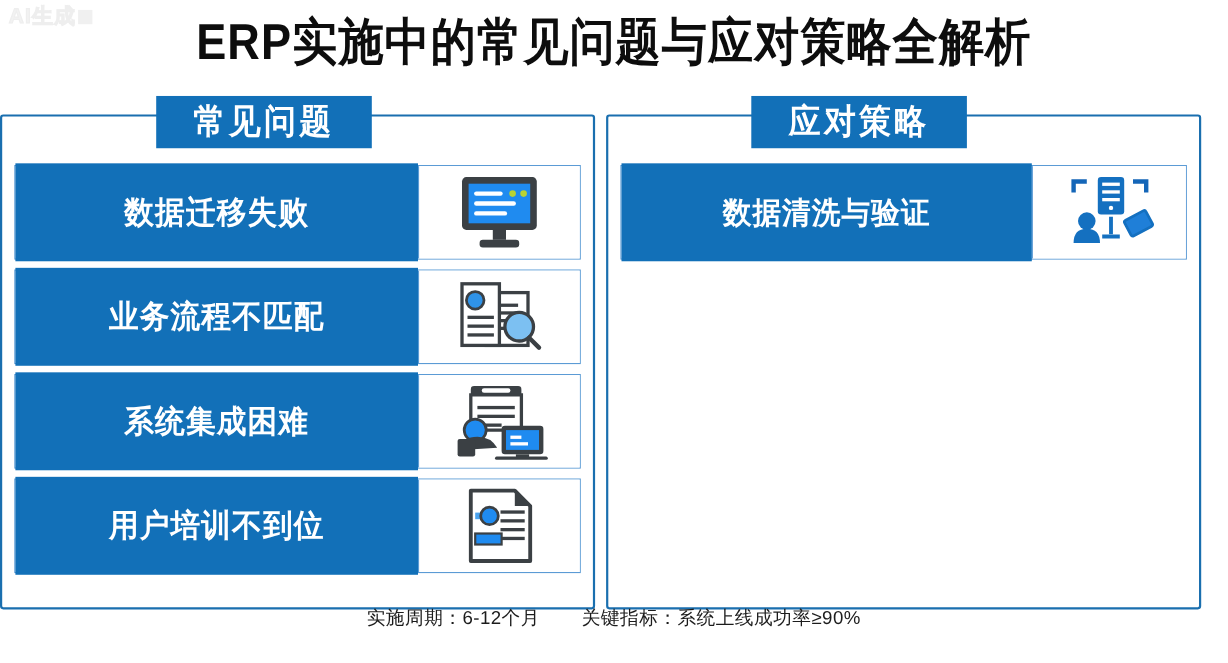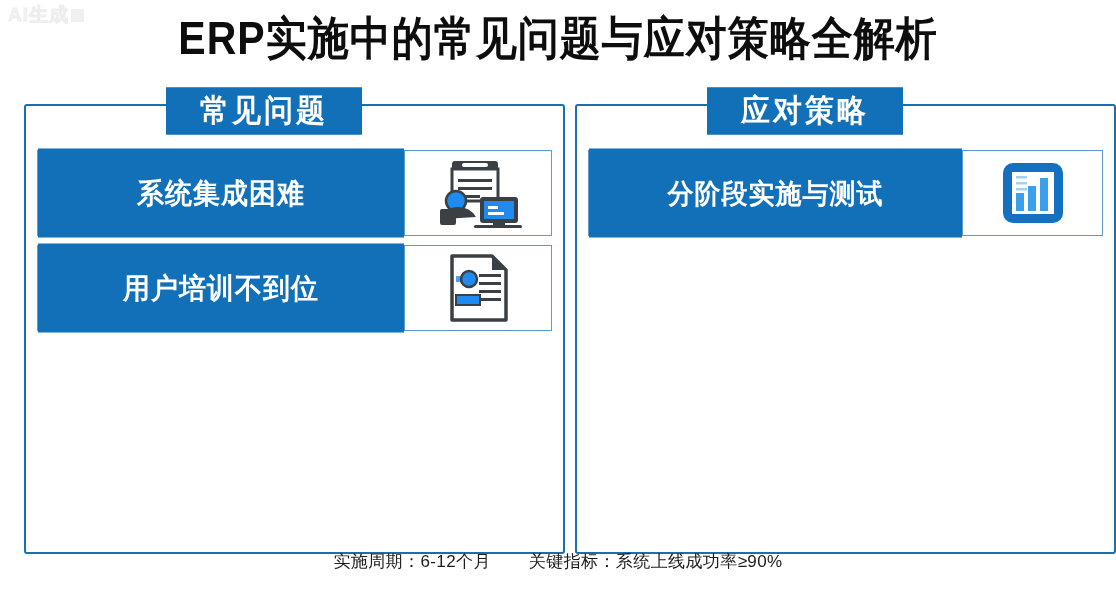--- a/index.html
+++ b/index.html
@@ -34,21 +34,21 @@
     color:#0d0d0d;
     letter-spacing:1px;
     white-space:nowrap;
     transform:scaleY(1.12);
     transform-origin:top center;
   }
 
   
   .board{
     position:absolute; left:0; top:104px; width:1116px; height:450px;
-    display:flex; justify-content:flex-end; gap:10px;
+    display:flex; justify-content:flex-start; gap:10px;
   }
   .panel{
     position:relative;
     width:541px;
     border:2px solid #1a6faf;
     border-radius:3px;
     background:#ffffff;
     padding:44px 11px 11px 11px;
     display:flex; flex-direction:column; gap:9px;
   }
@@ -115,21 +115,56 @@
   <span>AI生成</span><span class="wm-box"></span>
 </div>
 
 <div class="title">ERP实施中的常见问题与应对策略全解析</div>
 
 <div class="board">
 
   <div class="panel left">
     <div class="panel-tab">常见问题</div>
 
-
+    <div class="row">
+      <div class="row-label">数据迁移失败</div>
+      <div class="row-icon">
+        <svg width="92" height="72" viewBox="0 0 92 72">
+          <rect x="12" y="4" width="68" height="48" rx="4" fill="#3b4044"></rect>
+          <rect x="18" y="10" width="56" height="36" fill="#1f8bf0"></rect>
+          <rect x="23" y="17" width="26" height="4" rx="2" fill="#ffffff"></rect>
+          <rect x="23" y="26" width="38" height="4" rx="2" fill="#ffffff"></rect>
+          <rect x="23" y="35" width="30" height="4" rx="2" fill="#ffffff"></rect>
+          <circle cx="58" cy="19" r="3" fill="#b9d334"></circle>
+          <circle cx="68" cy="19" r="3" fill="#b9d334"></circle>
+          <rect x="40" y="52" width="12" height="9" fill="#3b4044"></rect>
+          <rect x="28" y="61" width="36" height="7" rx="3" fill="#3b4044"></rect>
+        </svg>
+      </div>
+    </div>
+
+    <div class="row">
+      <div class="row-label">业务流程不匹配</div>
+      <div class="row-icon">
+        <svg width="92" height="72" viewBox="0 0 92 72">
+          <rect x="34" y="14" width="38" height="48" fill="#ffffff" stroke="#3b4044" stroke-width="3"></rect>
+          <rect x="41" y="24" width="22" height="3" fill="#3b4044"></rect>
+          <rect x="41" y="31" width="22" height="3" fill="#3b4044"></rect>
+          <rect x="41" y="38" width="16" height="3" fill="#3b4044"></rect>
+          <rect x="41" y="45" width="20" height="3" fill="#3b4044"></rect>
+          <rect x="12" y="6" width="34" height="56" fill="#ffffff" stroke="#3b4044" stroke-width="3"></rect>
+          <circle cx="24" cy="21" r="8" fill="#2f93e8" stroke="#3b4044" stroke-width="2.5"></circle>
+          <rect x="17" y="35" width="24" height="3" fill="#3b4044"></rect>
+          <rect x="17" y="43" width="24" height="3" fill="#3b4044"></rect>
+          <rect x="17" y="51" width="24" height="3" fill="#3b4044"></rect>
+          <circle cx="64" cy="45" r="13" fill="#7cc0f2" stroke="#3b4044" stroke-width="3"></circle>
+          <line x1="73" y1="55" x2="82" y2="64" stroke="#3b4044" stroke-width="4" stroke-linecap="round"></line>
+        </svg>
+      </div>
+    </div>
 
     <div class="row">
       <div class="row-label">系统集成困难</div>
       <div class="row-icon">
         <svg width="96" height="72" viewBox="0 0 96 72">
           <rect x="22" y="4" width="46" height="10" rx="3" fill="#3b4044"></rect>
           <rect x="32" y="6" width="26" height="4" rx="2" fill="#ffffff"></rect>
           <path d="M22 12 h46 v32 h-46 z" fill="#ffffff" stroke="#3b4044" stroke-width="3"></path>
           <rect x="28" y="22" width="34" height="3" fill="#3b4044"></rect>
           <rect x="28" y="30" width="34" height="3" fill="#3b4044"></rect>
@@ -161,36 +196,40 @@
           <rect x="47" y="46" width="22" height="3" fill="#3b4044"></rect>
           <rect x="24" y="43" width="24" height="10" fill="#1f8bf0" stroke="#3b4044" stroke-width="2"></rect>
         </svg>
       </div>
     </div>
   </div>
 
   <div class="panel right">
     <div class="panel-tab">应对策略</div>
 
-
-
-    <div class="row">
-      <div class="row-label">分阶段实施与测试</div>
-      <div class="row-icon">
-        <svg width="72" height="68" viewBox="0 0 72 68">
-          <rect x="6" y="4" width="60" height="60" rx="10" fill="#1470c0"></rect>
-          <rect x="15" y="13" width="42" height="42" fill="#ffffff"></rect>
-          <rect x="19" y="17" width="11" height="2.5" fill="#9fd2f5"></rect>
-          <rect x="19" y="23" width="11" height="2.5" fill="#9fd2f5"></rect>
-          <rect x="19" y="29" width="11" height="2.5" fill="#9fd2f5"></rect>
-          <rect x="19" y="34" width="8" height="18" fill="#3aa0ee"></rect>
-          <rect x="31" y="27" width="8" height="25" fill="#3aa0ee"></rect>
-          <rect x="43" y="19" width="8" height="33" fill="#3aa0ee"></rect>
-        </svg>
-      </div>
-    </div>
+    <div class="row">
+      <div class="row-label">数据清洗与验证</div>
+      <div class="row-icon">
+        <svg width="82" height="68" viewBox="0 0 82 68">
+          <path d="M8 14 v-8 h10" fill="none" stroke="#1466b8" stroke-width="4" stroke-linecap="square"></path>
+          <path d="M74 14 v-8 h-10" fill="none" stroke="#1466b8" stroke-width="4" stroke-linecap="square"></path>
+          <rect x="30" y="2" width="24" height="34" rx="3" fill="#1470c0"></rect>
+          <rect x="34" y="7" width="16" height="3" fill="#ffffff"></rect>
+          <rect x="34" y="14" width="16" height="3" fill="#ffffff"></rect>
+          <rect x="34" y="21" width="16" height="3" fill="#ffffff"></rect>
+          <circle cx="42" cy="30" r="2" fill="#ffffff"></circle>
+          <circle cx="20" cy="42" r="8" fill="#1470c0"></circle>
+          <path d="M8 62 q0-13 12-13 q12 0 12 13 z" fill="#1470c0"></path>
+          <line x1="42" y1="38" x2="42" y2="54" stroke="#1470c0" stroke-width="3.5"></line>
+          <line x1="34" y1="56" x2="50" y2="56" stroke="#1470c0" stroke-width="3.5"></line>
+          <rect x="56" y="36" width="22" height="16" rx="2" fill="#1f7fd8" stroke="#1470c0" stroke-width="2.5" transform="rotate(-28 67 44)"></rect>
+        </svg>
+      </div>
+    </div>
+
+
 
   </div>
 </div>
 
 <div class="footer">
   <span>实施周期：6-12个月</span><span class="gap"></span><span>关键指标：系统上线成功率≥90%</span>
 </div>
 
 </body></html>

